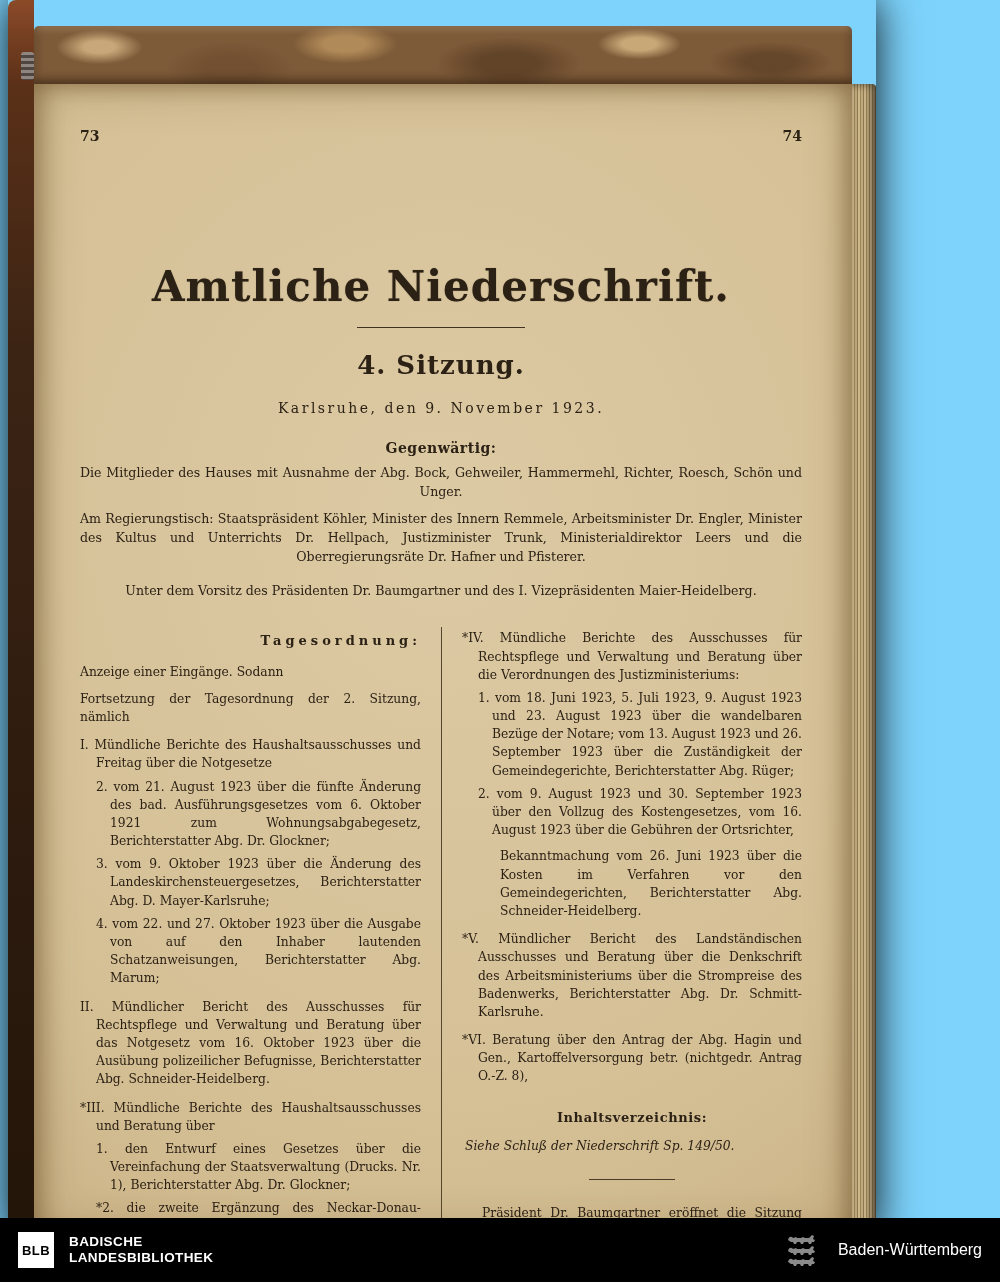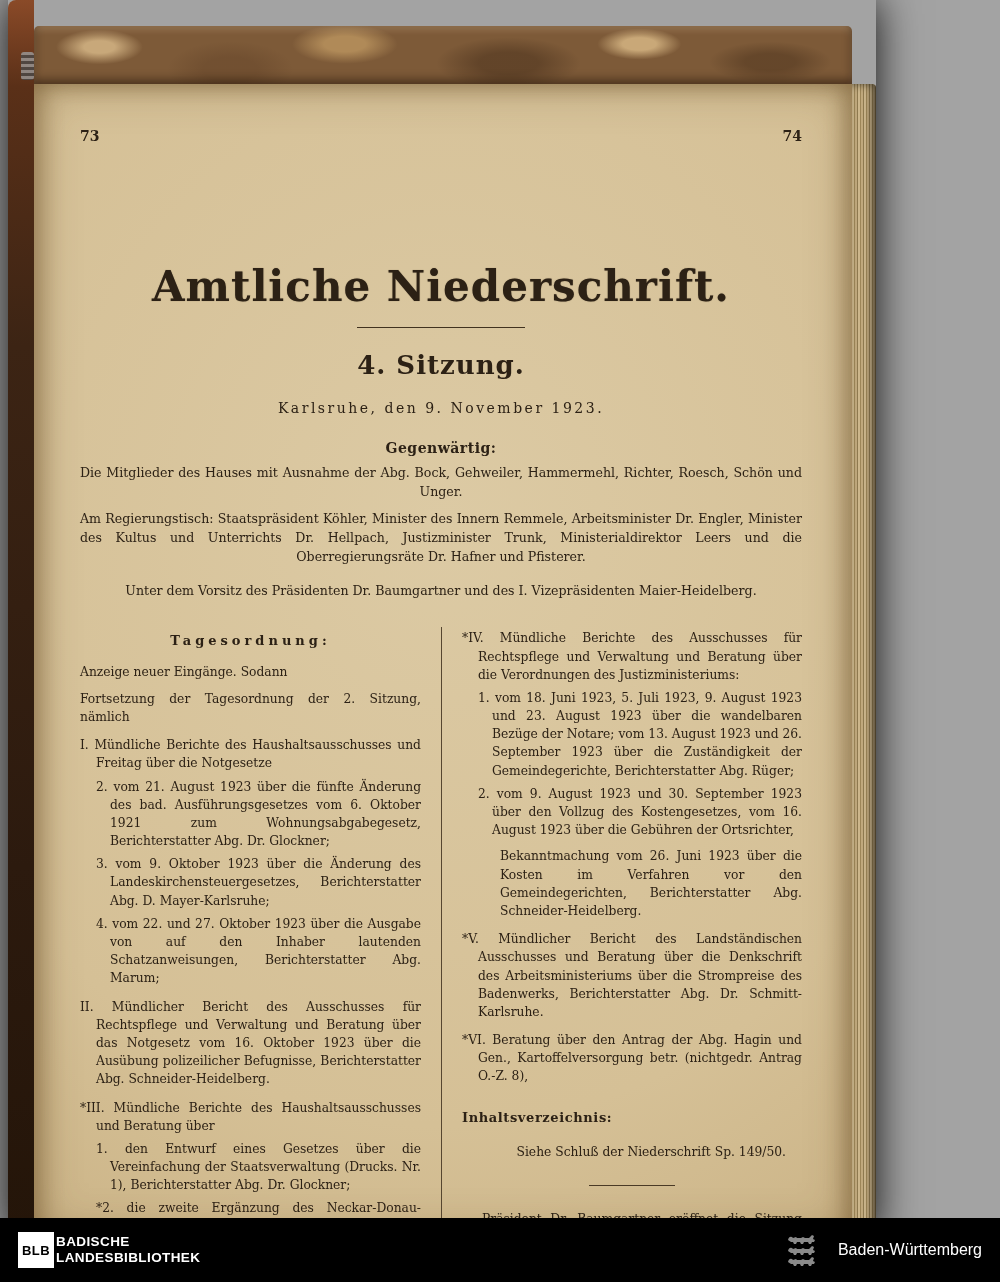--- a/index.html
+++ b/index.html
@@ -4,21 +4,21 @@
 <style>
   html, body {
     margin: 0;
     padding: 0;
     width: 1000px;
     height: 1282px;
     background: #0b0b0b;
     overflow: hidden;
     font-family: "DejaVu Serif", serif;
   }
-  .stage { position: relative; width: 1000px; height: 1282px; background: #a3a3a3; }
+  .stage { position: relative; width: 1000px; height: 1282px; background: #7dd3fc; }
 
   
   .book {
     position: absolute; left: 8px; top: 0; width: 868px; height: 1238px;
     box-shadow: 0 0 40px rgba(0,0,0,.9);
   }
   .spine {
     position: absolute; left: 0; top: 0; width: 26px; height: 100%;
     background: linear-gradient(180deg, #8a4a28 0%, #5a3018 7%, #3c2414 28%, #2c1a0e 70%, #241509 100%);
     border-radius: 8px 0 0 0;
@@ -76,42 +76,42 @@
   .present-par {
     margin: 8px 0 0; font-size: 12.6px; line-height: 1.5;
     text-align: justify; text-align-last: center;
   }
   .chair-line { margin: 16px 0 0; text-align: center; font-size: 12.6px; line-height: 1.5; }
 
   .columns { display: flex; margin-top: 26px; align-items: stretch; }
   .col { width: 50%; box-sizing: border-box; font-size: 12.3px; line-height: 1.48; }
   .col-left  { padding-right: 20px; }
   .col-right { padding-left: 20px; border-left: 1px solid #564630; }
-  .col-heading { text-align: center; font-weight: bold; letter-spacing: 4px; font-size: 13px; margin: 4px 0 12px; }
+  .col-heading { text-align: right; font-weight: bold; letter-spacing: 4px; font-size: 13px; margin: 4px 0 12px; }
 
   .p { margin: 6px 0; text-align: justify; }
   .plain { margin: 9px 0; }
   .lvl1 { padding-left: 16px; text-indent: -16px; margin: 10px 0 5px; }
   .lvl2 { padding-left: 30px; text-indent: -14px; margin: 5px 0; }
   .lvl3 { padding-left: 38px; text-indent: 0; margin: 8px 0; }
 
-  .toc-heading { text-align: left; font-weight: bold; font-size: 13px; letter-spacing: .6px; margin: 22px 0 10px; }
-  .toc-line { text-align: right; margin: 16px; }
+  .toc-heading { text-align: center; font-weight: bold; font-size: 13px; letter-spacing: .6px; margin: 22px 0 10px; }
+  .toc-line { text-align: left; margin: 3px; font-style: italic; }
   .center-rule { width: 86px; border-top: 1px solid #4a3a26; margin: 24px auto; }
   .bodypar { margin: 16px 0 0; text-indent: 20px; text-align: justify; }
 
   
   .viewer-footer {
     position: absolute; left: 0; right: 0; bottom: 0; height: 64px;
     background: #000;
     display: flex; align-items: center; justify-content: space-between;
     padding: 0 18px; box-sizing: border-box;
     font-family: "Liberation Sans", sans-serif;
   }
-  .footer-left { display: flex; align-items: center; gap: 2px; cursor: pointer; }
+  .footer-left { display: flex; align-items: center; gap: 15px; cursor: pointer; }
   .blb-box {
     width: 36px; height: 36px; background: #ffffff; color: #000;
     display: flex; align-items: center; justify-content: center;
     font-weight: bold; font-size: 13px; letter-spacing: .5px;
   }
   .library-name { color: #fff; font-weight: bold; font-size: 13.5px; line-height: 1.2; letter-spacing: .4px; }
   .footer-right { display: flex; align-items: center; gap: 18px; color: #fff; font-size: 16px; cursor: pointer; }
   .coa { display: block; }
 </style>
 </head>
@@ -140,21 +140,21 @@
 
       <div class="present-heading">Gegenwärtig:</div>
       <p class="present-par">Die Mitglieder des Hauses mit Ausnahme der Abg. Bock, Gehweiler, Hammermehl, Richter, Roesch, Schön und Unger.</p>
       <p class="present-par">Am Regierungstisch: Staatspräsident Köhler, Minister des Innern Remmele, Arbeitsminister Dr. Engler, Minister des Kultus und Unterrichts Dr. Hellpach, Justizminister Trunk, Ministerialdirektor Leers und die Oberregierungsräte Dr. Hafner und Pfisterer.</p>
       <p class="chair-line">Unter dem Vorsitz des Präsidenten Dr. Baumgartner und des I. Vizepräsidenten Maier-Heidelberg.</p>
 
       <div class="columns">
 
         <div class="col col-left">
           <div class="col-heading">Tagesordnung:</div>
-          <p class="p plain">Anzeige neuer Eingänge. Sodann</p>
+          <p class="p plain">Anzeige einer Eingänge. Sodann</p>
           <p class="p plain">Fortsetzung der Tagesordnung der 2. Sitzung, nämlich</p>
           <p class="p lvl1">I. Mündliche Berichte des Haushaltsausschusses und Freitag über die Notgesetze</p>
           <p class="p lvl2">2. vom 21. August 1923 über die fünfte Änderung des bad. Ausführungsgesetzes vom 6. Oktober 1921 zum Wohnungsabgabegesetz, Berichterstatter Abg. Dr. Glockner;</p>
           <p class="p lvl2">3. vom 9. Oktober 1923 über die Änderung des Landeskirchensteuergesetzes, Berichterstatter Abg. D. Mayer-Karlsruhe;</p>
           <p class="p lvl2">4. vom 22. und 27. Oktober 1923 über die Ausgabe von auf den Inhaber lautenden Schatzanweisungen, Berichterstatter Abg. Marum;</p>
           <p class="p lvl1">II. Mündlicher Bericht des Ausschusses für Rechtspflege und Verwaltung und Beratung über das Notgesetz vom 16. Oktober 1923 über die Ausübung polizeilicher Befugnisse, Berichterstatter Abg. Schneider-Heidelberg.</p>
           <p class="p lvl1">*III. Mündliche Berichte des Haushaltsausschusses und Beratung über</p>
           <p class="p lvl2">1. den Entwurf eines Gesetzes über die Vereinfachung der Staatsverwaltung (Drucks. Nr. 1), Berichterstatter Abg. Dr. Glockner;</p>
           <p class="p lvl2">*2. die zweite Ergänzung des Neckar-Donau-Vertrags vom 1. Juni 1921, abgeschlossen am 16. April 1923, Berichterstatter Abg. Marum.</p>
 

